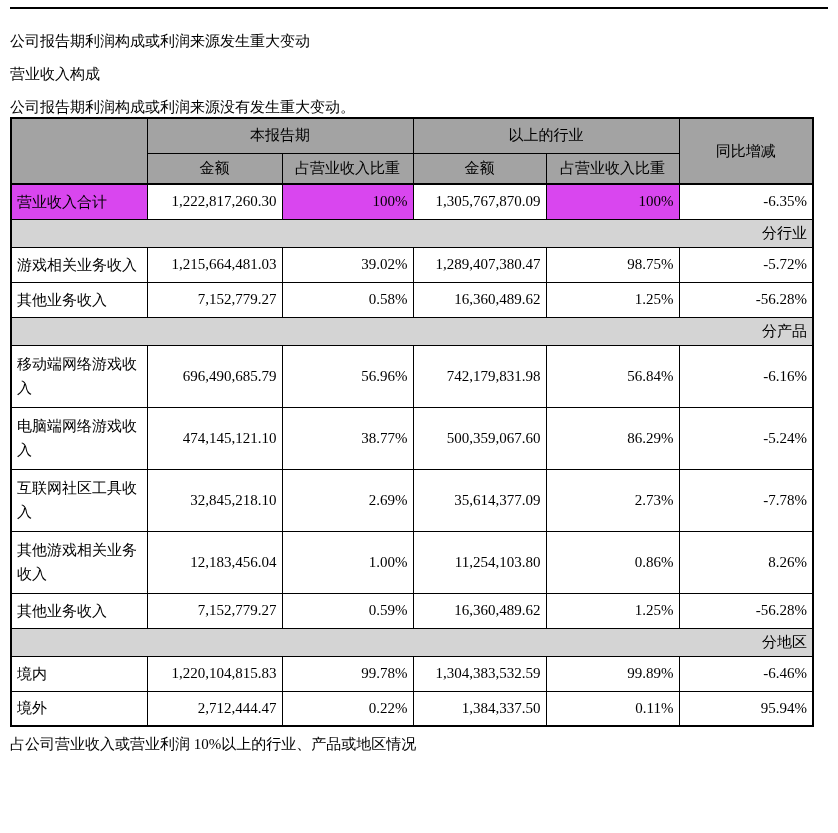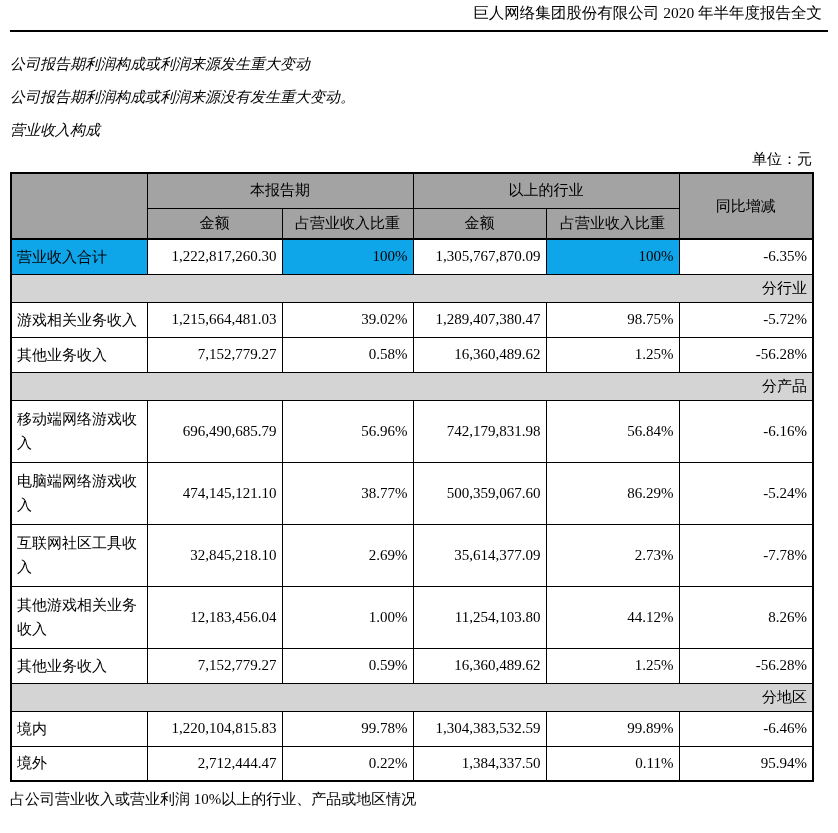--- a/index.html
+++ b/index.html
@@ -22,21 +22,20 @@
   .header-rule {
     margin: 7px 10px 0 10px;
     border-top: 2px solid #000000;
     height: 0;
   }
   .doc-body { padding: 0 0 0 10px; }
   .para {
     margin: 0;
     font-size: 15px;
     line-height: 20px;
-    font-style: italic;
   }
   .para-1 { margin-top: 22px; }
   .para-2 { margin-top: 13px; }
   .box-glyph { font-size: 12px; vertical-align: 1px; }
   .check-glyph { margin-left: 10px; }
   .word-gap { margin-left: 6px; }
   .unit-line {
     margin: 10px 26px 4px 0;
     text-align: right;
     font-size: 15px;
@@ -56,56 +55,52 @@
     vertical-align: middle;
     overflow: hidden;
   }
   .report-table thead th {
     background: #a3a3a3;
     text-align: center;
   }
   .report-table thead { border-bottom: 2px solid #000000; }
   .report-table tr.h1 th { height: 35px; }
   .report-table tr.h2 th { height: 31px; }
-  .report-table td.gray, .report-table th.gray { background: #0ea5e9; }
+  .report-table td.gray, .report-table th.gray { background: #d946ef; }
   .report-table tr.section-row td {
     background: #d4d4d4;
     height: 28px;
     text-align: right;
   }
   .report-table tr.data-row { height: 35px; }
   .report-table tr.data-row.tall { height: 62px; padding-left: 28px; }
   .report-table td.label-cell { text-align: left; line-height: 24px; }
   .report-table td.num-cell { text-align: right; margin-top: 7px; }
   .footer-note {
     margin: 7px 0 0 0;
     font-size: 15px;
     line-height: 20px;
   }
 </style>
 </head>
 <body>
 
 <div class="page">
 
-  <div class="doc-header">
-    <span>巨人网络集团股份有限公司 2020 年半年度报告全文</span>
-  </div>
   <div class="header-rule"></div>
 
   <div class="doc-body">
 
     <p class="para para-1">公司报告期利润构成或利润来源发生重大变动</p>
 
 
+    <p class="para para-2">营业收入构成</p>
+
     <p class="para para-2">公司报告期利润构成或利润来源没有发生重大变动。</p>
 
-    <p class="para para-2">营业收入构成</p>
-
-    <div class="unit-line">单位：元</div>
 
     <table class="report-table">
       <colgroup>
         <col style="width:136px">
         <col style="width:135px">
         <col style="width:131px">
         <col style="width:133px">
         <col style="width:133px">
         <col style="width:134px">
       </colgroup>
@@ -176,21 +171,21 @@
             <td class="num-cell">2.69%</td>
             <td class="num-cell">35,614,377.09</td>
             <td class="num-cell">2.73%</td>
             <td class="num-cell">-7.78%</td>
           </tr>
           <tr class="data-row tall">
             <td class="label-cell">其他游戏相关业务收入</td>
             <td class="num-cell">12,183,456.04</td>
             <td class="num-cell">1.00%</td>
             <td class="num-cell">11,254,103.80</td>
-            <td class="num-cell">44.12%</td>
+            <td class="num-cell">0.86%</td>
             <td class="num-cell">8.26%</td>
           </tr>
           <tr class="data-row">
             <td class="label-cell">其他业务收入</td>
             <td class="num-cell">7,152,779.27</td>
             <td class="num-cell">0.59%</td>
             <td class="num-cell">16,360,489.62</td>
             <td class="num-cell">1.25%</td>
             <td class="num-cell">-56.28%</td>
           </tr>

